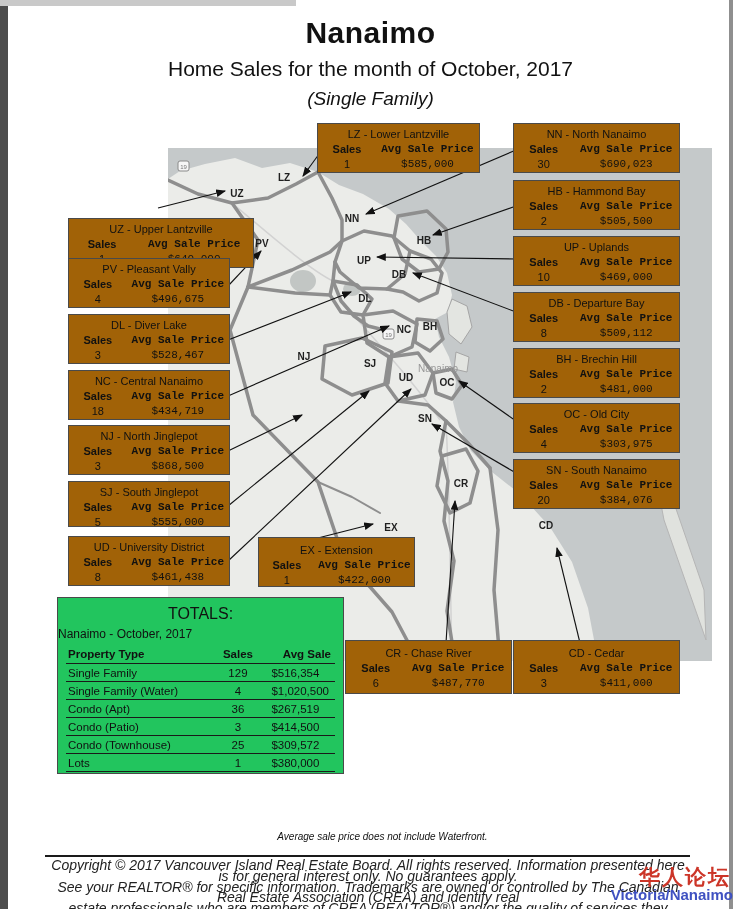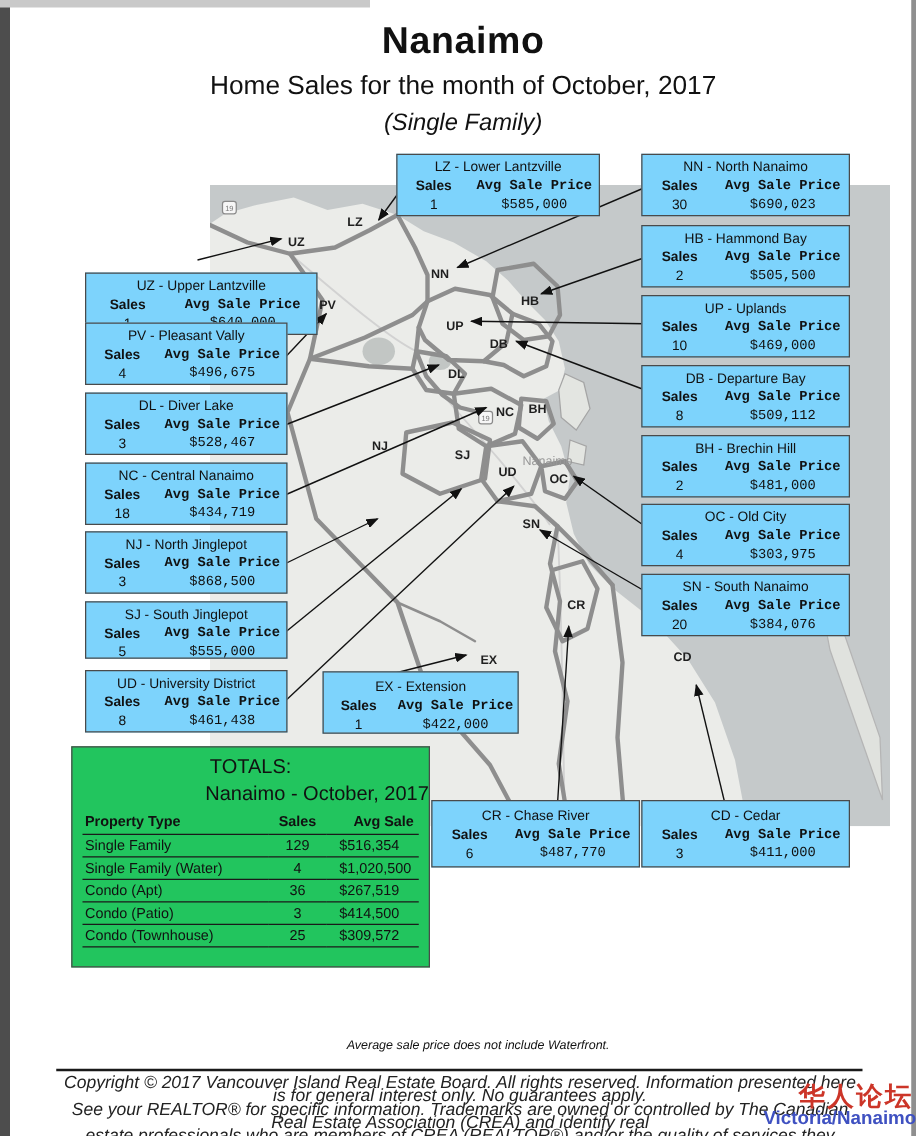--- a/index.html
+++ b/index.html
@@ -13,35 +13,35 @@
 
   .hdr{position:absolute;left:8px;width:725px;text-align:center;}
   .title{top:16px;font-size:30px;font-weight:bold;letter-spacing:.5px;}
   .subtitle{top:57px;font-size:21px;}
   .subtitle2{top:88px;font-size:19px;font-style:italic;}
 
   #map-svg{position:absolute;left:168px;top:148px;z-index:1;}
   #arrow-svg{position:absolute;left:0;top:0;z-index:3;pointer-events:none;}
 
   .rbox{
-    position:absolute;background:#7dd3fc;border:1px solid #4a4a4a;z-index:5;
+    position:absolute;background:#a16207;border:1px solid #4a4a4a;z-index:5;
     font-size:11px;line-height:15px;padding-top:3px;box-sizing:border-box;
   }
   .rb-title{text-align:center;white-space:nowrap;}
   .rb-row{display:flex;}
   .rb-c1{width:36%;text-align:center;}
   .rb-c2{width:64%;text-align:center;font-family:Liberation Mono, monospace;}
   .b{font-weight:bold;}
 
   .totals{
     position:absolute;left:57px;top:597px;width:287px;height:177px;
     background:#22c55e;border:1px solid #4a4a4a;z-index:5;box-sizing:border-box;
   }
   .totals-title{text-align:center;font-size:16px;margin-top:7px;}
-  .totals-sub{text-align:right;font-size:16px;margin-top:4px;}
+  .totals-sub{text-align:left;font-size:12px;margin-top:4px;}
   .totals table{
     border-collapse:collapse;width:calc(100% - 16px);margin:5px 8px 0 8px;
     font-size:11.5px;
   }
   .totals th{font-weight:bold;padding:2px 0 3px 0;}
   .totals td{padding:2.5px 0;}
   .totals th.c-type,.totals td.c-type{text-align:left;width:152px;padding-left:2px;}
   .totals th.c-sales,.totals td.c-sales{text-align:center;width:48px;}
   .totals th.c-avg{text-align:right;width:70px;padding-right:4px;}
   .totals td.c-avg{text-align:left;padding-left:10px;}
@@ -406,20 +406,25 @@
       <tr>
         <td class="c-type">Condo (Patio)</td>
         <td class="c-sales">3</td>
         <td class="c-avg">$414,500</td>
       </tr>
       <tr>
         <td class="c-type">Condo (Townhouse)</td>
         <td class="c-sales">25</td>
         <td class="c-avg">$309,572</td>
       </tr>
+      <tr>
+        <td class="c-type">Lots</td>
+        <td class="c-sales">1</td>
+        <td class="c-avg">$380,000</td>
+      </tr>
     </tbody>
   </table>
 </div>
 
 <div class="foot-note">Average sale price does not include Waterfront.</div>
 <div class="foot-rule"></div>
 <div class="copyright">
   <div>Copyright © 2017 Vancouver Island Real Estate Board. All rights reserved. Information presented here is for general interest only. No guarantees apply.</div>
   <div>See your REALTOR® for specific information. Trademarks are owned or controlled by The Canadian Real Estate Association (CREA) and identify real</div>
   <div>estate professionals who are members of CREA (REALTOR®) and/or the quality of services they provide (MLS®).</div>

